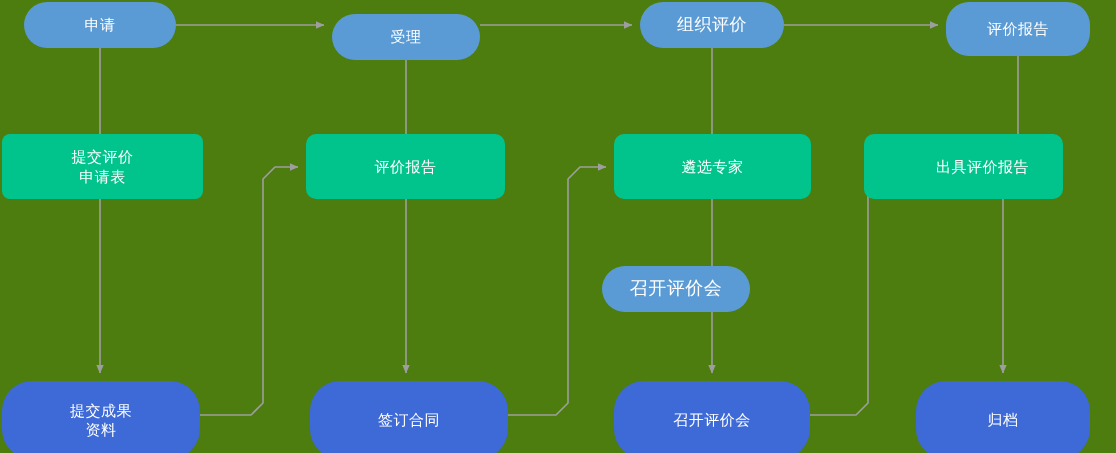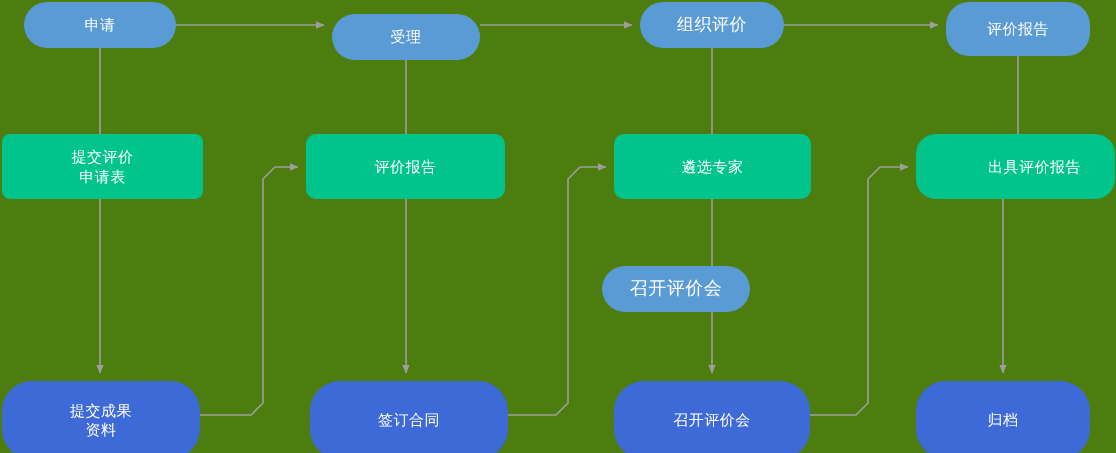--- a/index.html
+++ b/index.html
@@ -96,21 +96,21 @@
       <div class="node t-action" style="left: 2px; top: 134px; width: 201px; height: 65px; border-radius: 8px; font-size: 15px; background: rgb(0, 196, 140); color: rgb(255, 255, 255);">
         <span class="node-label">提交评价
 申请表</span>
       </div>
       <div class="node t-action" style="left: 306px; top: 134px; width: 199px; height: 65px; border-radius: 10px; font-size: 15px; background: rgb(0, 196, 140); color: rgb(255, 255, 255);">
         <span class="node-label">评价报告</span>
       </div>
       <div class="node t-action" style="left: 614px; top: 134px; width: 197px; height: 65px; border-radius: 10px; font-size: 15px; background: rgb(0, 196, 140); color: rgb(255, 255, 255); text-align: center;">
         <span class="node-label">遴选专家</span>
       </div>
-      <div class="node t-action" style="left: 916px; top: 134px; width: 199px; height: 65px; border-radius: 20px; font-size: 15px; background: rgb(0, 196, 140); color: rgb(255, 255, 255); padding-left: 38px;">
+      <div class="node t-action" style="left: 864px; top: 134px; width: 199px; height: 65px; border-radius: 10px; font-size: 15px; background: rgb(0, 196, 140); color: rgb(255, 255, 255); padding-left: 38px;">
         <span class="node-label">出具评价报告</span>
       </div>
       <div class="node t-meeting" style="left: 602px; top: 266px; width: 148px; height: 46px; border-radius: 23px; font-size: 18px; background: rgb(91, 155, 213); color: rgb(255, 255, 255);">
         <span class="node-label">召开评价会</span>
       </div>
       <div class="node t-output" style="left: 2px; top: 381px; width: 198px; height: 78px; border-radius: 30px; font-size: 15px; background: rgb(61, 106, 214); color: rgb(255, 255, 255);">
         <span class="node-label">提交成果
 资料</span>
       </div>
       <div class="node t-output" style="left: 310px; top: 381px; width: 198px; height: 78px; border-radius: 30px; font-size: 15px; background: rgb(61, 106, 214); color: rgb(255, 255, 255);">

